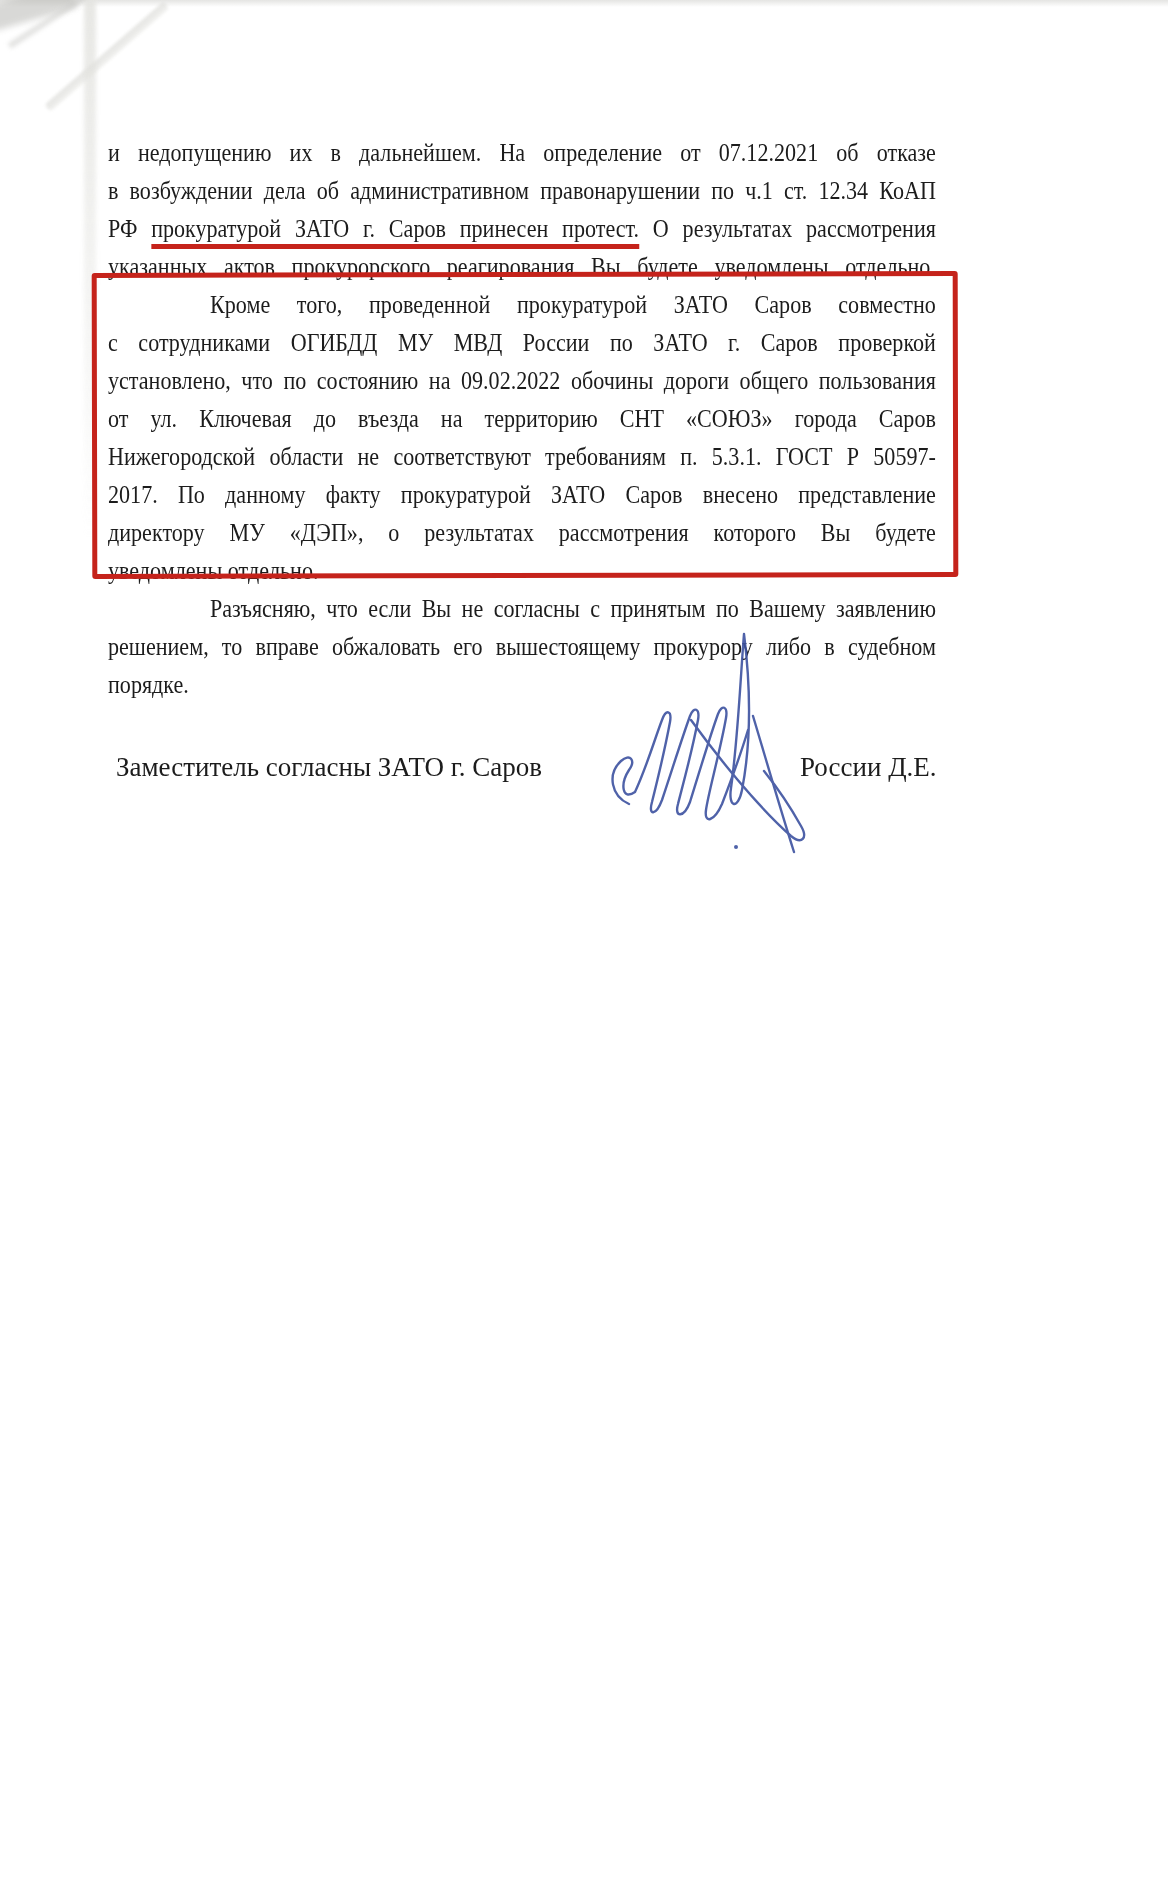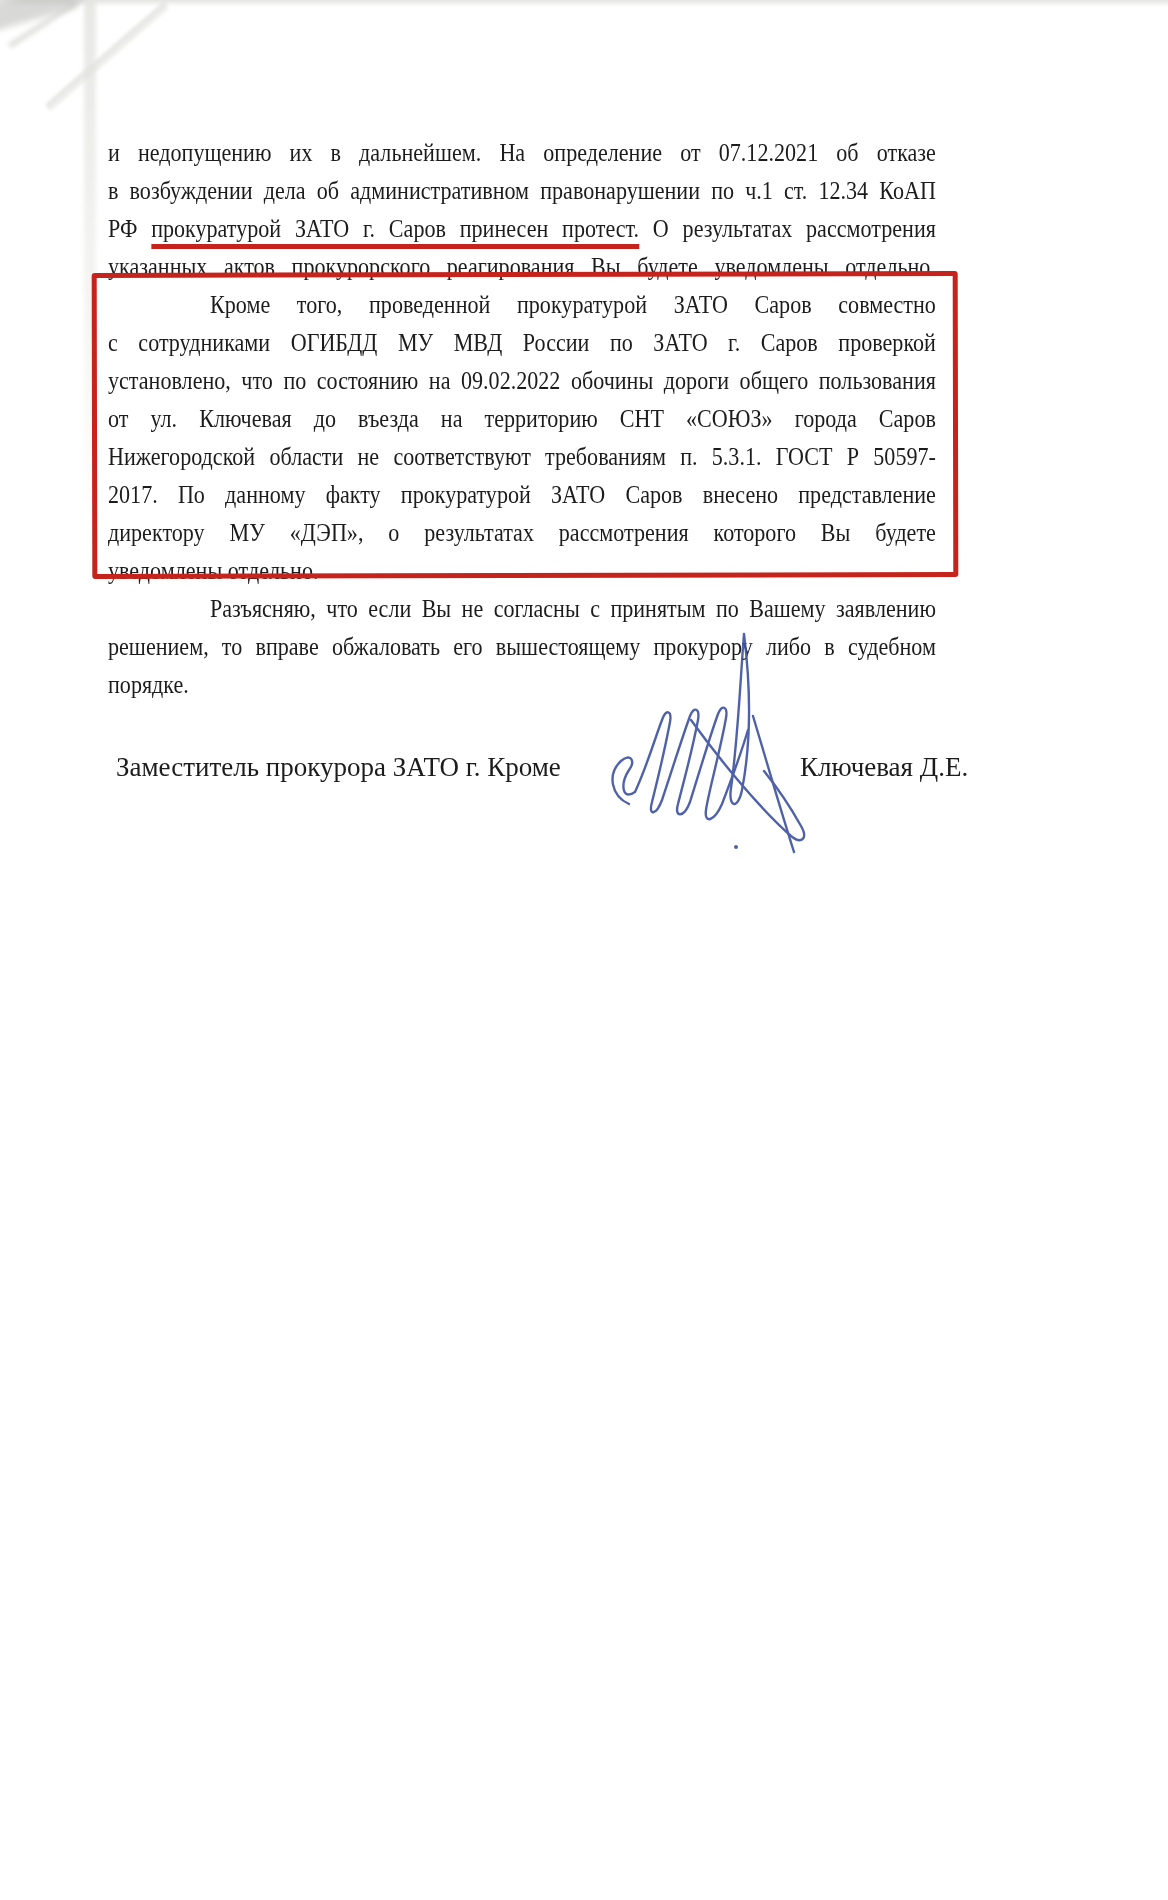--- a/index.html
+++ b/index.html
@@ -125,17 +125,17 @@
 
       <path d="M96,122 C122,158 162,208 196,238 C207,247 213,240 206,228 C196,210 181,188 169,173"></path>
 
       <path d="M158,118 C170,158 185,210 199,254"></path>
 
       <circle cx="141" cy="249" r="2" fill="#3d52a0" stroke="none"></circle>
     </g>
   </svg>
 
   <div class="sign-row">
-    <span class="sign-title">Заместитель прокурора ЗАТО г. Кроме</span>
-    <span class="sign-name">Ключевая Д.Е.</span>
+    <span class="sign-title">Заместитель согласны ЗАТО г. Саров</span>
+    <span class="sign-name">России Д.Е.</span>
   </div>
 
 </div>
 
 </body></html>

